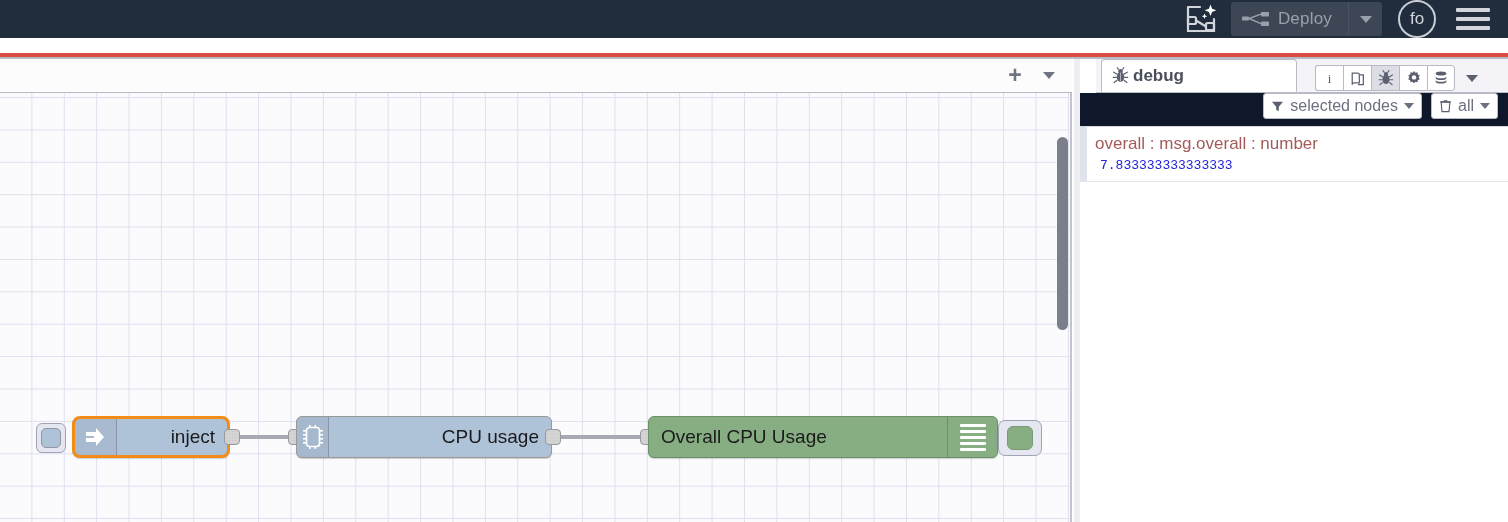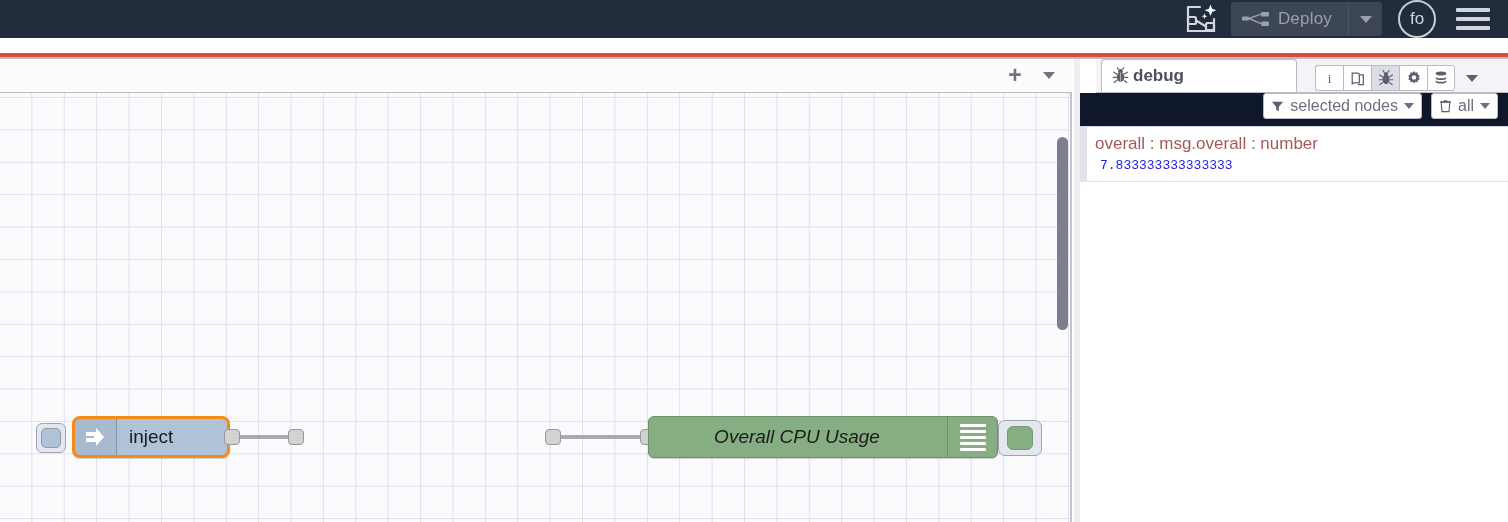--- a/index.html
+++ b/index.html
@@ -101,21 +101,21 @@
     position:absolute; height:42px; border-radius:6px;
     border:1px solid #999; display:flex; align-items:center;
     box-shadow: 0 1px 1px rgba(0,0,0,.18);
   }
   .node-icon-box {
     width:32px; height:100%; border-right:1px solid #8b94a3;
     border-radius:5px 0 0 5px;
     display:flex; align-items:center; justify-content:center;
     background: rgba(0,0,0,0.05);
   }
-  .node-label { flex:1; padding:0 12px; font-size:19px; color:#1b1b1b; }
+  .node-label { flex:1; padding:0 12px; font-size:19px; color:#1b1b1b;text-align:right; }
 
   #node-inject {
     left:72px; top:357px; width:158px;
     background:#AEC2D8; border:3px solid #F28C16; border-radius:8px;
   }
   #node-inject .node-icon-box { width:42px; border-right:1px solid #8b94a3; background:rgba(0,0,0,0.04);}
   #inject-button-pad {
     position:absolute; left:36px; top:364px; width:30px; height:30px;
     background:#E4E6F0; border:1px solid #9FA3B4; border-radius:6px;
     display:flex; align-items:center; justify-content:center;
@@ -125,21 +125,21 @@
     background:#AEC2D8; border:1px solid #9297a3;
   }
 
   #node-cpu {
     left:296px; top:357px; width:256px; background:#AEC2D8;
   }
   #node-debug {
     left:648px; top:357px; width:350px; background:#87AE82; border-color:#6d8f69;
   }
   #node-debug .node-label {
-    font-style:italic; text-align:center; padding-right:14px; font-size:19px;
+    text-align:left; padding-right:14px; font-size:19px;
   }
   #debug-lines-box {
     width:50px;height:100%;border-left:1px solid #6d8f69;
     display:flex;flex-direction:column;align-items:center;justify-content:center;gap:3px;
   }
   #debug-lines-box i { display:block;width:26px;height:3px;background:#fff;border-radius:1px;}
   #debug-toggle-pad {
     position:absolute; left:998px; top:361px; width:44px; height:36px;
     background:#E4E6F0; border:1px solid #9FA3B4; border-radius:7px;
     display:flex; align-items:center; justify-content:center;
@@ -290,20 +290,42 @@
       <div class="node-icon-box">
         <svg viewBox="0 0 26 26" width="26" height="26" aria-hidden="true">
           <path d="M3 8 h10 V4 l8 9 -8 9 v-4 H3 v-4 h8 v-2 H3 z" fill="#FFFFFF"></path>
         </svg>
       </div>
       <div class="node-label">inject</div>
     </div>
     <div class="port" style="left:224px; top:336px;"></div>
 
     <div class="port" style="left:288px; top:336px;"></div>
+    <div id="node-cpu" class="node" style="top:323px;">
+      <div class="node-icon-box">
+        <svg viewBox="0 0 26 26" width="26" height="26" aria-hidden="true">
+          <rect x="6.5" y="3.5" width="13" height="19" rx="3" fill="none" stroke="#FFFFFF" stroke-width="1.7"></rect>
+          <g fill="#FFFFFF">
+            <rect x="3" y="6" width="3" height="1.6"></rect>
+              <rect x="3" y="10" width="3" height="1.6"></rect>
+            <rect x="3" y="14" width="3" height="1.6"></rect>
+              <rect x="3" y="18" width="3" height="1.6"></rect>
+            <rect x="20" y="6" width="3" height="1.6"></rect>
+              <rect x="20" y="10" width="3" height="1.6"></rect>
+            <rect x="20" y="14" width="3" height="1.6"></rect>
+              <rect x="20" y="18" width="3" height="1.6"></rect>
+            <rect x="9" y="1" width="1.6" height="3"></rect>
+              <rect x="14.5" y="1" width="1.6" height="3"></rect>
+            <rect x="9" y="22" width="1.6" height="3"></rect>
+              <rect x="14.5" y="22" width="1.6" height="3"></rect>
+          </g>
+        </svg>
+      </div>
+      <div class="node-label">CPU usage</div>
+    </div>
     <div class="port" style="left:545px; top:336px;"></div>
 
     <div class="port" style="left:640px; top:336px;"></div>
     <div id="node-debug" class="node" style="top:323px;">
       <div class="node-label">Overall CPU Usage</div>
       <div id="debug-lines-box">
         <i></i>
           <i></i>
           <i></i>
           <i></i>

